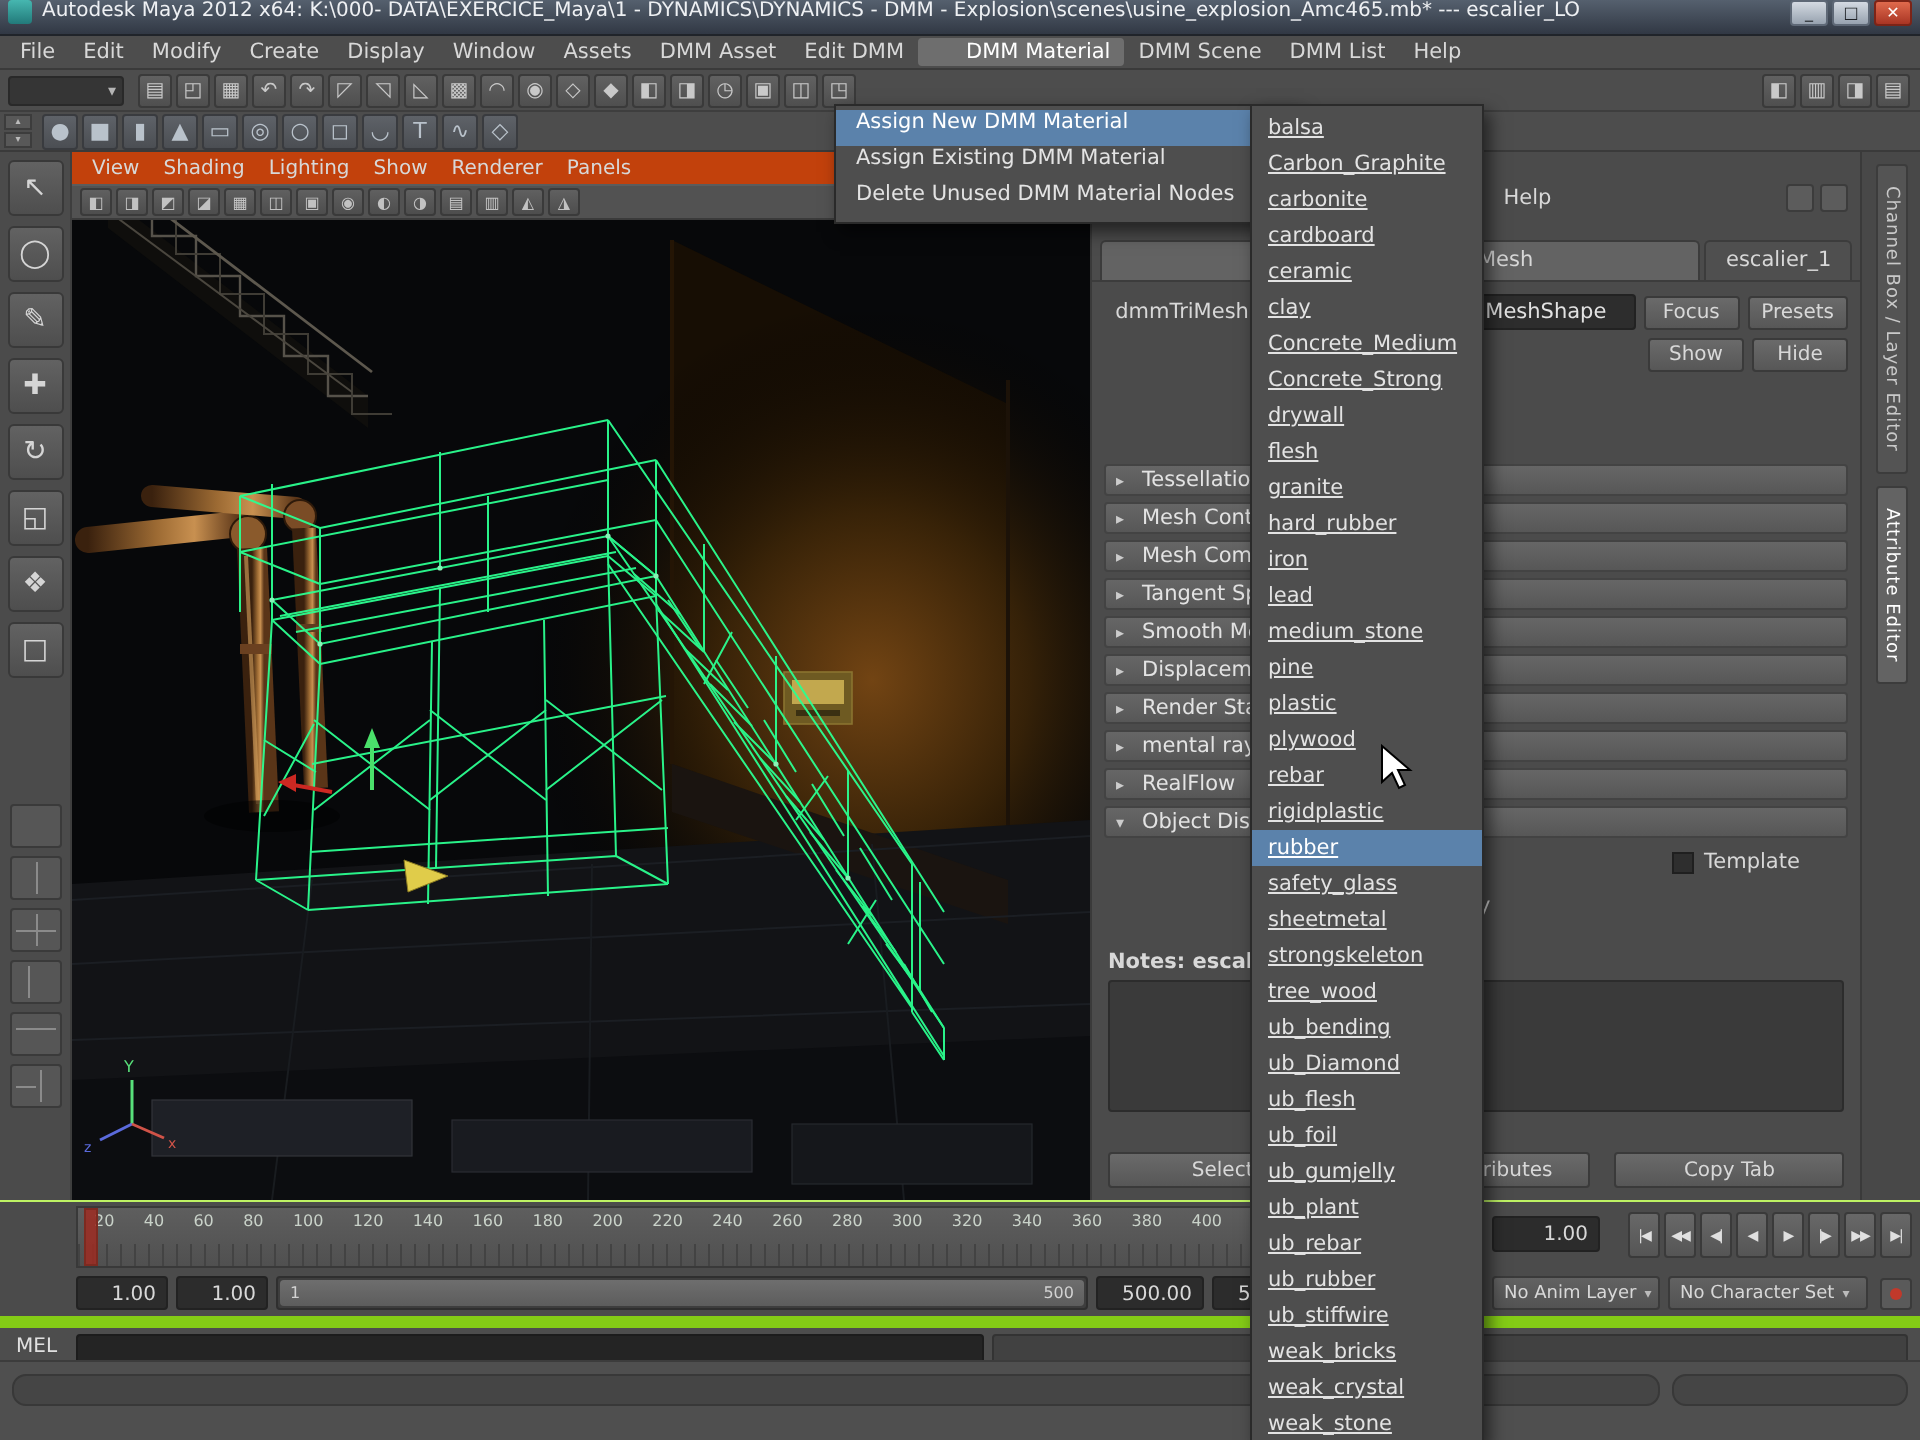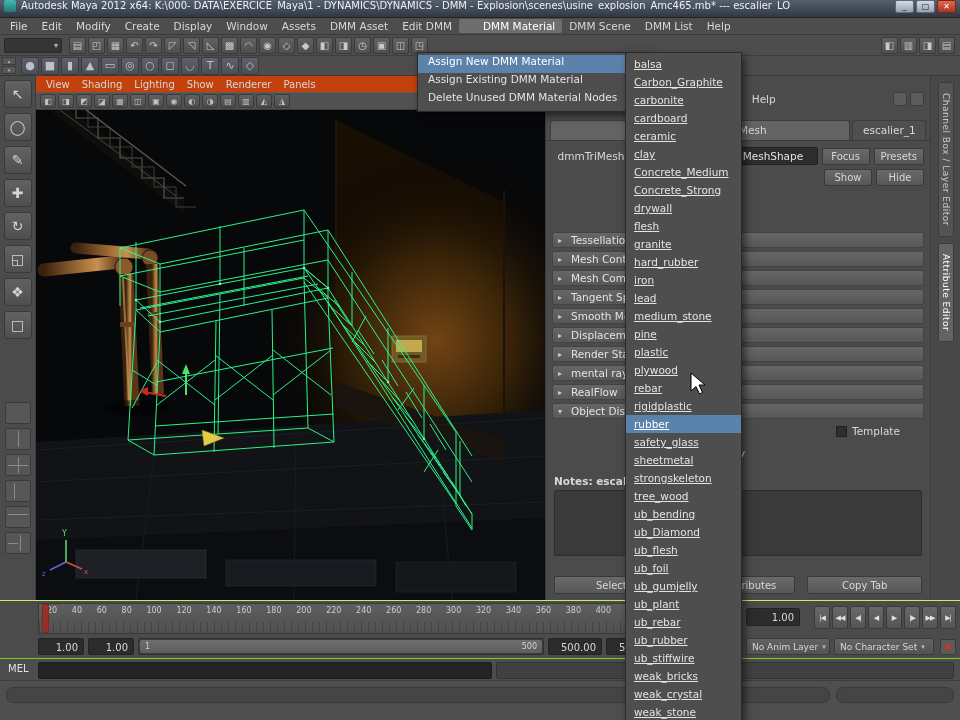--- a/index.html
+++ b/index.html
@@ -129,21 +129,21 @@
     background:linear-gradient(#6e6e6e,#5d5d5d);display:flex;justify-content:space-between;
     align-items:center;padding:0 5px;font-size:8px;color:#d2d2d2;}
   .rdrop{position:absolute;top:2px;height:17px;background:linear-gradient(#626262,#535353);
     border:1px solid #3a3a3a;border-radius:2px;font-size:9px;display:flex;align-items:center;
     padding:0 5px;gap:4px;box-sizing:border-box;white-space:nowrap;overflow:hidden;}
   .caret{font-size:7px;color:#bbb;}
   .keybtn{position:absolute;right:4px;top:3px;width:16px;height:16px;background:#5a5a5a;
     border:1px solid #3a3a3a;border-radius:2px;box-sizing:border-box;}
   .keybtn::before{content:"";position:absolute;left:4px;top:4px;width:6px;height:6px;border-radius:50%;background:#c0392b;}
   
-  .cmdline{position:absolute;left:0;top:658px;width:960px;height:22px;background:#4d4d4d;border-top:1px solid #84cc16;}
+  .cmdline{position:absolute;left:0;top:658px;width:960px;height:22px;background:#4d4d4d;border-top:6px solid #84cc16;}
   .cmd-label{position:absolute;left:8px;top:4px;font-size:10px;color:#e0e0e0;}
   .cmd-input{position:absolute;left:38px;top:3px;width:452px;height:15px;background:#242424;border:1px solid #1c1c1c;border-radius:2px;}
   .cmd-result{position:absolute;left:496px;right:6px;top:3px;height:15px;background:#414141;border:1px solid #333;border-radius:2px;}
   .helpline{position:absolute;left:0;top:680px;width:960px;height:40px;background:#4f4f4f;border-top:1px solid #3c3c3c;}
   .help-bar{position:absolute;left:6px;top:6px;right:130px;height:14px;background:#454545;border:1px solid #383838;border-radius:7px;}
   .help-bar2{position:absolute;right:6px;top:6px;width:116px;height:14px;background:#454545;border:1px solid #383838;border-radius:7px;}
   
   .menu-pop{position:absolute;left:417px;top:52px;width:230px;background:#4e4e4e;
     border:1px solid #2a2a2a;box-shadow:3px 4px 8px rgba(0,0,0,.55);padding:2px 0;z-index:100;}
   .mi{height:18px;display:flex;align-items:flex-start;padding:0 16px 0 10px;font-size:10.5px;

